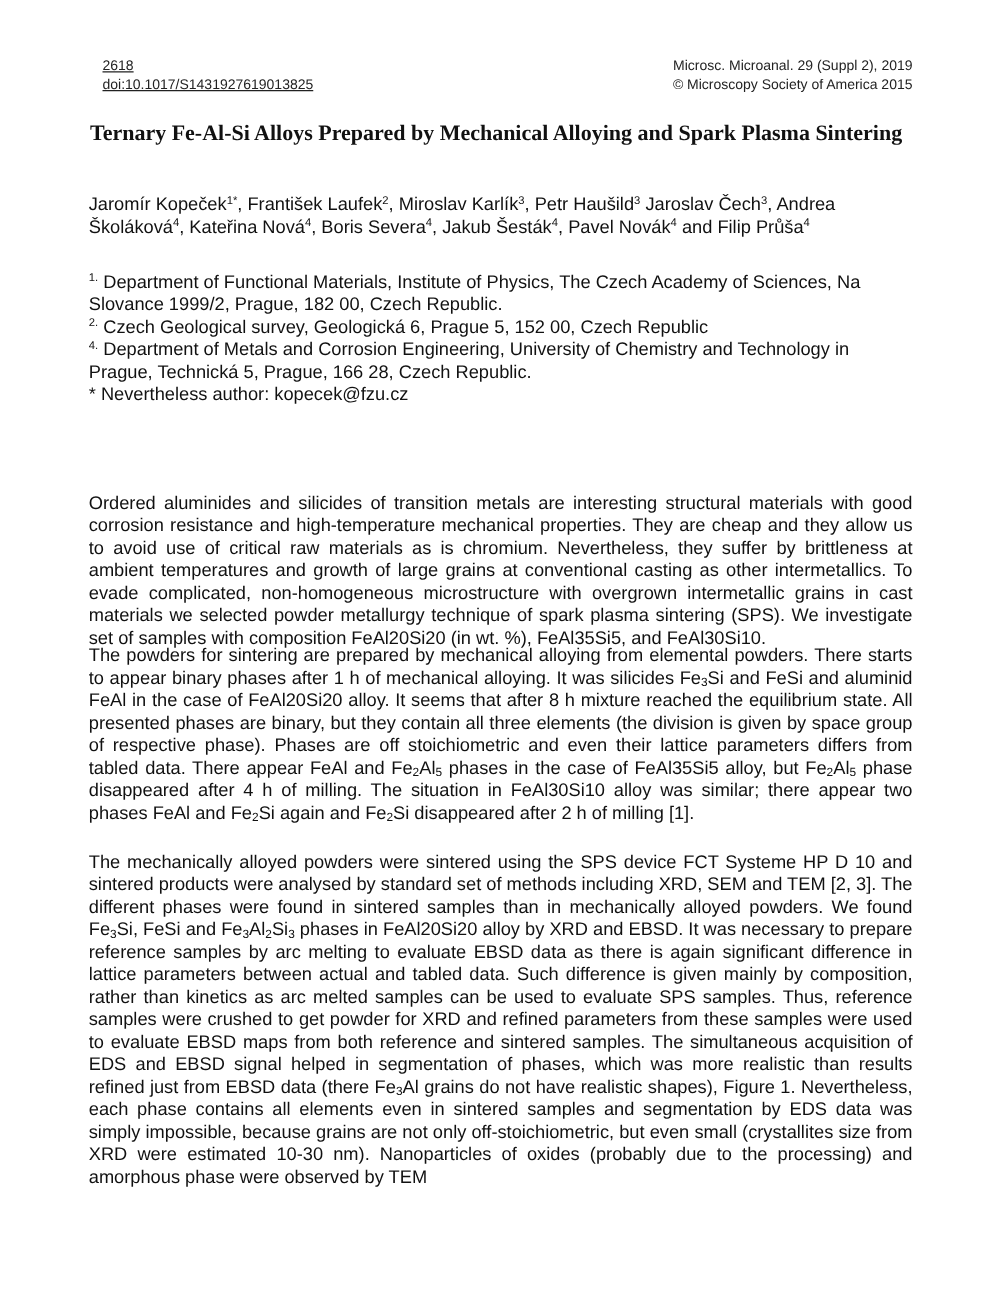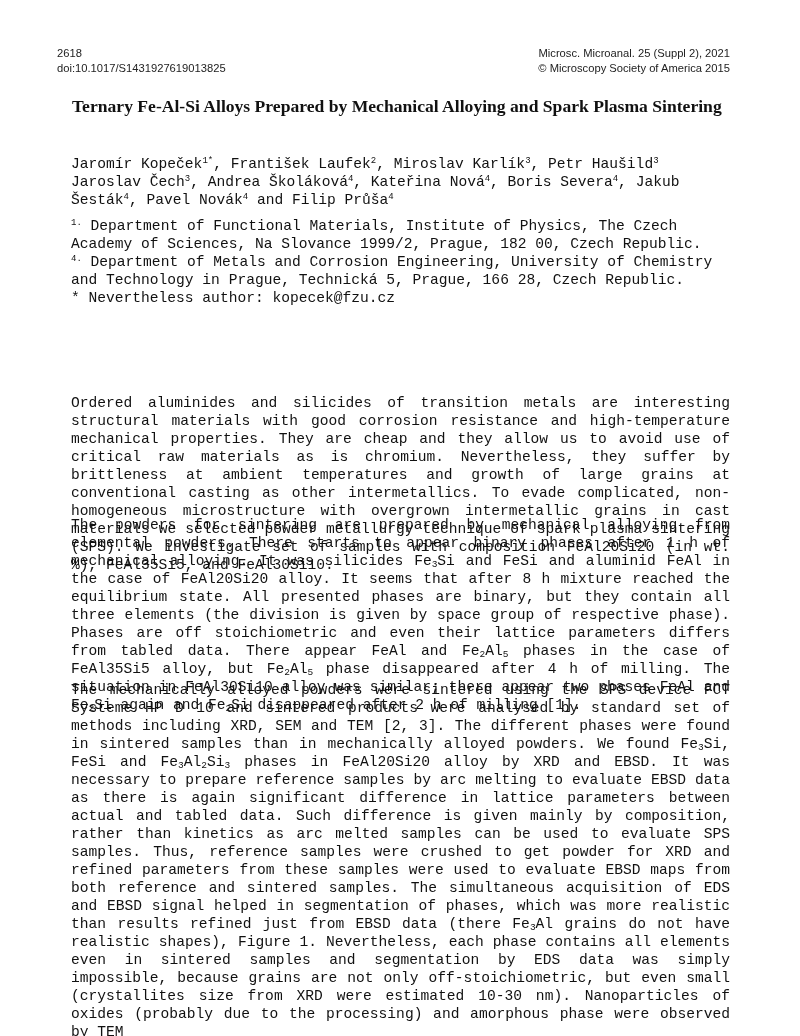--- a/index.html
+++ b/index.html
@@ -1,50 +1,51 @@
 <!DOCTYPE html>
 <html><head>
 <meta charset="utf-8">
 <style>
   html, body { margin: 0; padding: 0; background: #ffffff; }
   body { width: 800px; height: 1036px; position: relative; overflow: hidden; color: #111; }
   .hdr { position: absolute; top: 46px; font-family: "Liberation Sans", sans-serif; font-size: 11.2px; line-height: 15px; color: #222; }
-  .hdr-left { left: 57px; }
+  .hdr-left { left: 82px; text-decoration: underline; }
   .hdr-right { right: 70px; text-align: right; }
   .title { position: absolute; top: 95px; left: 71px; width: 660px; font-family: "Liberation Serif", serif; font-weight: bold; font-size: 17.6px; line-height: 21px; margin: 1px; color: #111; }
-  .serif { font-family: Liberation Mono, monospace; font-size: 14.6px; line-height: 18px; }
+  .serif { font-family: Liberation Sans, sans-serif; font-size: 14.6px; line-height: 18px; }
   .authors { position: absolute; top: 155px; left: 71px; width: 660px; }
   .affils { position: absolute; top: 207px; left: 71px; width: 660px; margin-top: 10px; }
   .affil { display: block; }
   .affil sup, .authors sup { font-size: 9px; line-height: 0; vertical-align: 5px; }
   .para { position: absolute; left: 71px; width: 659px; text-align: justify; margin: 0; }
   .p1 { top: 394px; }
   .p2 { top: 516px; }
   .p3 { top: 681px; }
   sub { font-size: 9.5px; line-height: 0; vertical-align: -2px; }
 </style>
 </head>
 <body>
 
 <div>
   <div class="hdr hdr-left">
     <div>2618</div>
     <div>doi:10.1017/S1431927619013825</div>
   </div>
   <div class="hdr hdr-right">
-    <div>Microsc. Microanal. 25 (Suppl 2), 2021</div>
+    <div>Microsc. Microanal. 29 (Suppl 2), 2019</div>
     <div>© Microscopy Society of America 2015</div>
   </div>
 
   <h1 class="title">Ternary Fe-Al-Si Alloys Prepared by Mechanical Alloying and Spark Plasma Sintering</h1>
 
   <div class="authors serif" id="authors"><span>Jaromír Kopeček</span><sup>1*</sup>, <span>František Laufek</span><sup>2</sup>, <span>Miroslav Karlík</span><sup>3</sup>, <span>Petr Haušild</span><sup>3</sup> <span>Jaroslav Čech</span><sup>3</sup>, <span>Andrea Školáková</span><sup>4</sup>, <span>Kateřina Nová</span><sup>4</sup>, <span>Boris Severa</span><sup>4</sup>, <span>Jakub Šesták</span><sup>4</sup>, <span>Pavel Novák</span><sup>4</sup> and <span>Filip Průša</span><sup>4</sup></div>
 
   <div class="affils serif" id="affils">
     <span class="affil"><sup>1.</sup> Department of Functional Materials, Institute of Physics, The Czech Academy of Sciences, Na Slovance 1999/2, Prague, 182 00, Czech Republic.</span>
+      <span class="affil"><sup>2.</sup> Czech Geological survey, Geologická 6, Prague 5, 152 00, Czech Republic</span>
       <span class="affil"><sup>4.</sup> Department of Metals and Corrosion Engineering, University of Chemistry and Technology in Prague, Technická 5, Prague, 166 28, Czech Republic.</span>
       <span class="affil" id="corr">* Nevertheless author: kopecek@fzu.cz</span>
   </div>
 
   <p class="para serif p1">Ordered aluminides and silicides of transition metals are interesting structural materials with good corrosion resistance and high-temperature mechanical properties. They are cheap and they allow us to avoid use of critical raw materials as is chromium. Nevertheless, they suffer by brittleness at ambient temperatures and growth of large grains at conventional casting as other intermetallics. To evade complicated, non-homogeneous microstructure with overgrown intermetallic grains in cast materials we selected powder metallurgy technique of spark plasma sintering (SPS). We investigate set of samples with composition FeAl20Si20 (in wt. %), FeAl35Si5, and FeAl30Si10.</p>
   <p class="para serif p2">The powders for sintering are prepared by mechanical alloying from elemental powders. There starts to appear binary phases after 1 h of mechanical alloying. It was silicides Fe<sub>3</sub>Si and FeSi and aluminid FeAl in the case of FeAl20Si20 alloy. It seems that after 8 h mixture reached the equilibrium state. All presented phases are binary, but they contain all three elements (the division is given by space group of respective phase). Phases are off stoichiometric and even their lattice parameters differs from tabled data. There appear FeAl and Fe<sub>2</sub>Al<sub>5</sub> phases in the case of FeAl35Si5 alloy, but Fe<sub>2</sub>Al<sub>5</sub> phase disappeared after 4 h of milling. The situation in FeAl30Si10 alloy was similar; there appear two phases FeAl and Fe<sub>2</sub>Si again and Fe<sub>2</sub>Si disappeared after 2 h of milling [1].</p>
   <p class="para serif p3">The mechanically alloyed powders were sintered using the SPS device FCT Systeme HP D 10 and sintered products were analysed by standard set of methods including XRD, SEM and TEM [2, 3]. The different phases were found in sintered samples than in mechanically alloyed powders. We found Fe<sub>3</sub>Si, FeSi and Fe<sub>3</sub>Al<sub>2</sub>Si<sub>3</sub> phases in FeAl20Si20 alloy by XRD and EBSD. It was necessary to prepare reference samples by arc melting to evaluate EBSD data as there is again significant difference in lattice parameters between actual and tabled data. Such difference is given mainly by composition, rather than kinetics as arc melted samples can be used to evaluate SPS samples. Thus, reference samples were crushed to get powder for XRD and refined parameters from these samples were used to evaluate EBSD maps from both reference and sintered samples. The simultaneous acquisition of EDS and EBSD signal helped in segmentation of phases, which was more realistic than results refined just from EBSD data (there Fe<sub>3</sub>Al grains do not have realistic shapes), Figure 1. Nevertheless, each phase contains all elements even in sintered samples and segmentation by EDS data was simply impossible, because grains are not only off-stoichiometric, but even small (crystallites size from XRD were estimated 10-30 nm). Nanoparticles of oxides (probably due to the processing) and amorphous phase were observed by TEM</p>
 </div>
 
 </body></html>

